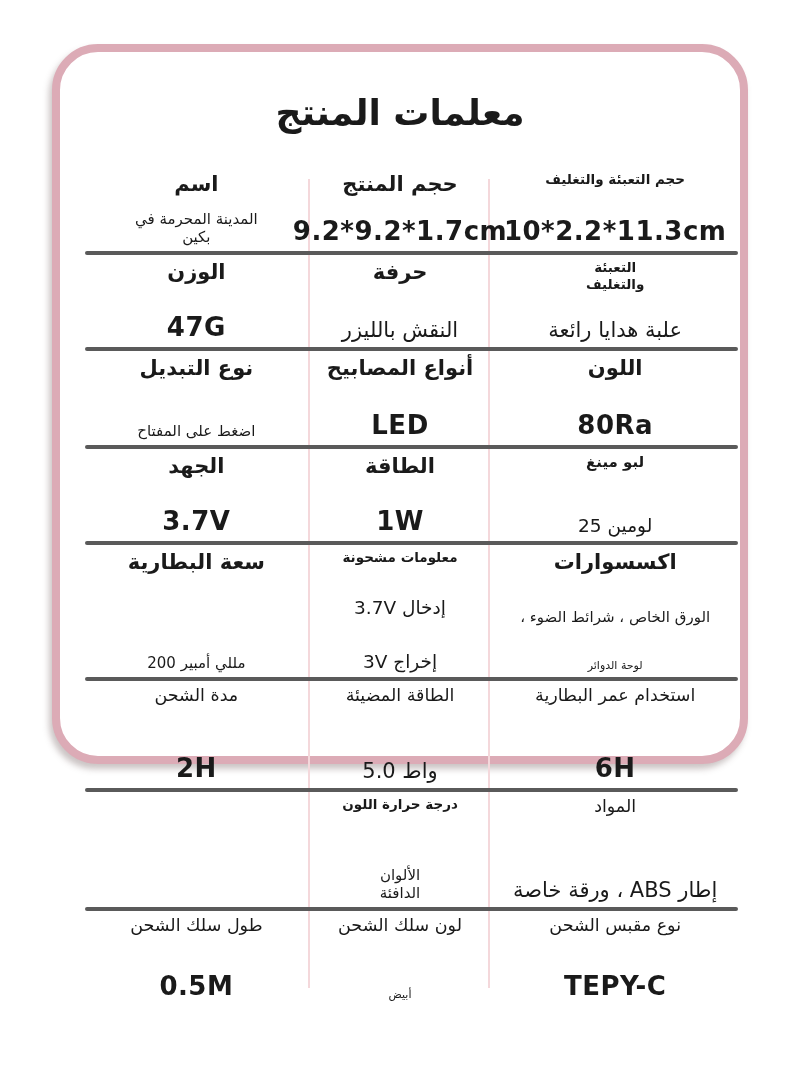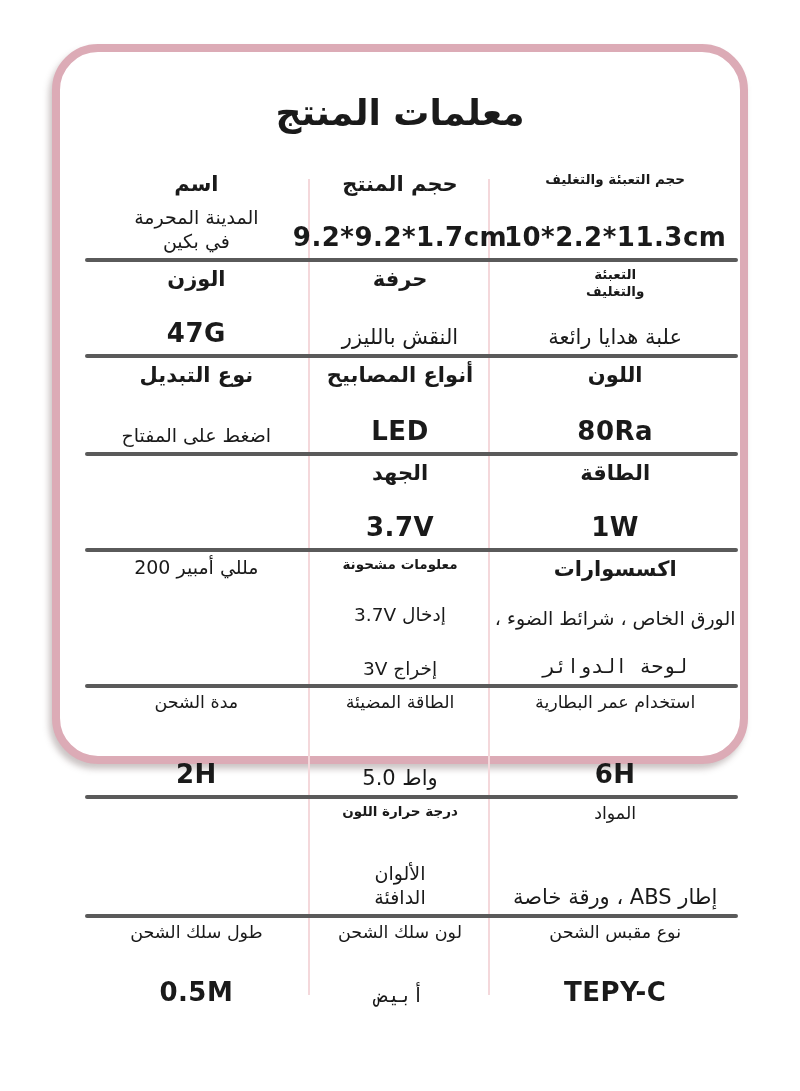--- a/index.html
+++ b/index.html
@@ -32,22 +32,22 @@
   .sep{height:4px;background:#5a5a5a;border-radius:3px;margin:0 2px;position:relative;z-index:1;}
   .hdr,.val{white-space:pre-line;line-height:1.25;}
   
   .h1{font-size:21px;font-weight:700;}
   .h2{font-size:13.5px;font-weight:700;}
   .h3{font-size:17.5px;font-weight:400;}
   .h4{font-size:15px;font-weight:700;}
   
   .n1{font-size:26px;font-weight:600;direction:ltr;unicode-bidi:isolate;letter-spacing:0.5px;}
   .a1{font-size:21px;}
-  .a15{font-size:20px;font-family:Liberation Mono, monospace;}
-  .a2{font-size:19px;}
+  .a15{font-size:11px;}
+  .a2{font-size:15px;}
   .a3{font-size:18.5px;}
   .ltr{direction:ltr;unicode-bidi:isolate;}
   .narrow{max-width:135px;}
 </style>
 </head>
 <body>
 
 <div class="card">
   <div class="title">معلمات المنتج</div>
 
@@ -99,20 +99,24 @@
       </div>
       <div class="cell">
         <div class="hdr h1">نوع التبديل</div>
         <div class="val a2">اضغط على المفتاح</div>
       </div>
     </div>
     <div class="sep"></div>
 
     <div class="row" style="min-height:92px;">
       <div class="cell">
+        <div class="hdr h4">لبو مينغ</div>
+        <div class="val a3 ltr">25 لومين</div>
+      </div>
+      <div class="cell">
         <div class="hdr h1">الطاقة</div>
         <div class="val n1">1W</div>
       </div>
       <div class="cell">
         <div class="hdr h1">الجهد</div>
         <div class="val n1">3.7V</div>
       </div>
     </div>
     <div class="sep"></div>
 
@@ -121,20 +125,21 @@
         <div class="hdr h1">اكسسوارات</div>
         <div class="val a2">الورق الخاص ، شرائط الضوء ،</div>
         <div class="val a15">لوحة الدوائر</div>
       </div>
       <div class="cell">
         <div class="hdr h2">معلومات مشحونة</div>
         <div class="val a3">إدخال 3.7V</div>
         <div class="val a3">إخراج 3V</div>
       </div>
       <div class="cell">
+        <div class="hdr h1">سعة البطارية</div>
         <div class="val a2 ltr">200 مللي أمبير</div>
       </div>
     </div>
     <div class="sep"></div>
 
     <div class="row" style="min-height:107px;">
       <div class="cell">
         <div class="hdr h3">استخدام عمر البطارية</div>
         <div class="val n1">6H</div>
       </div>

